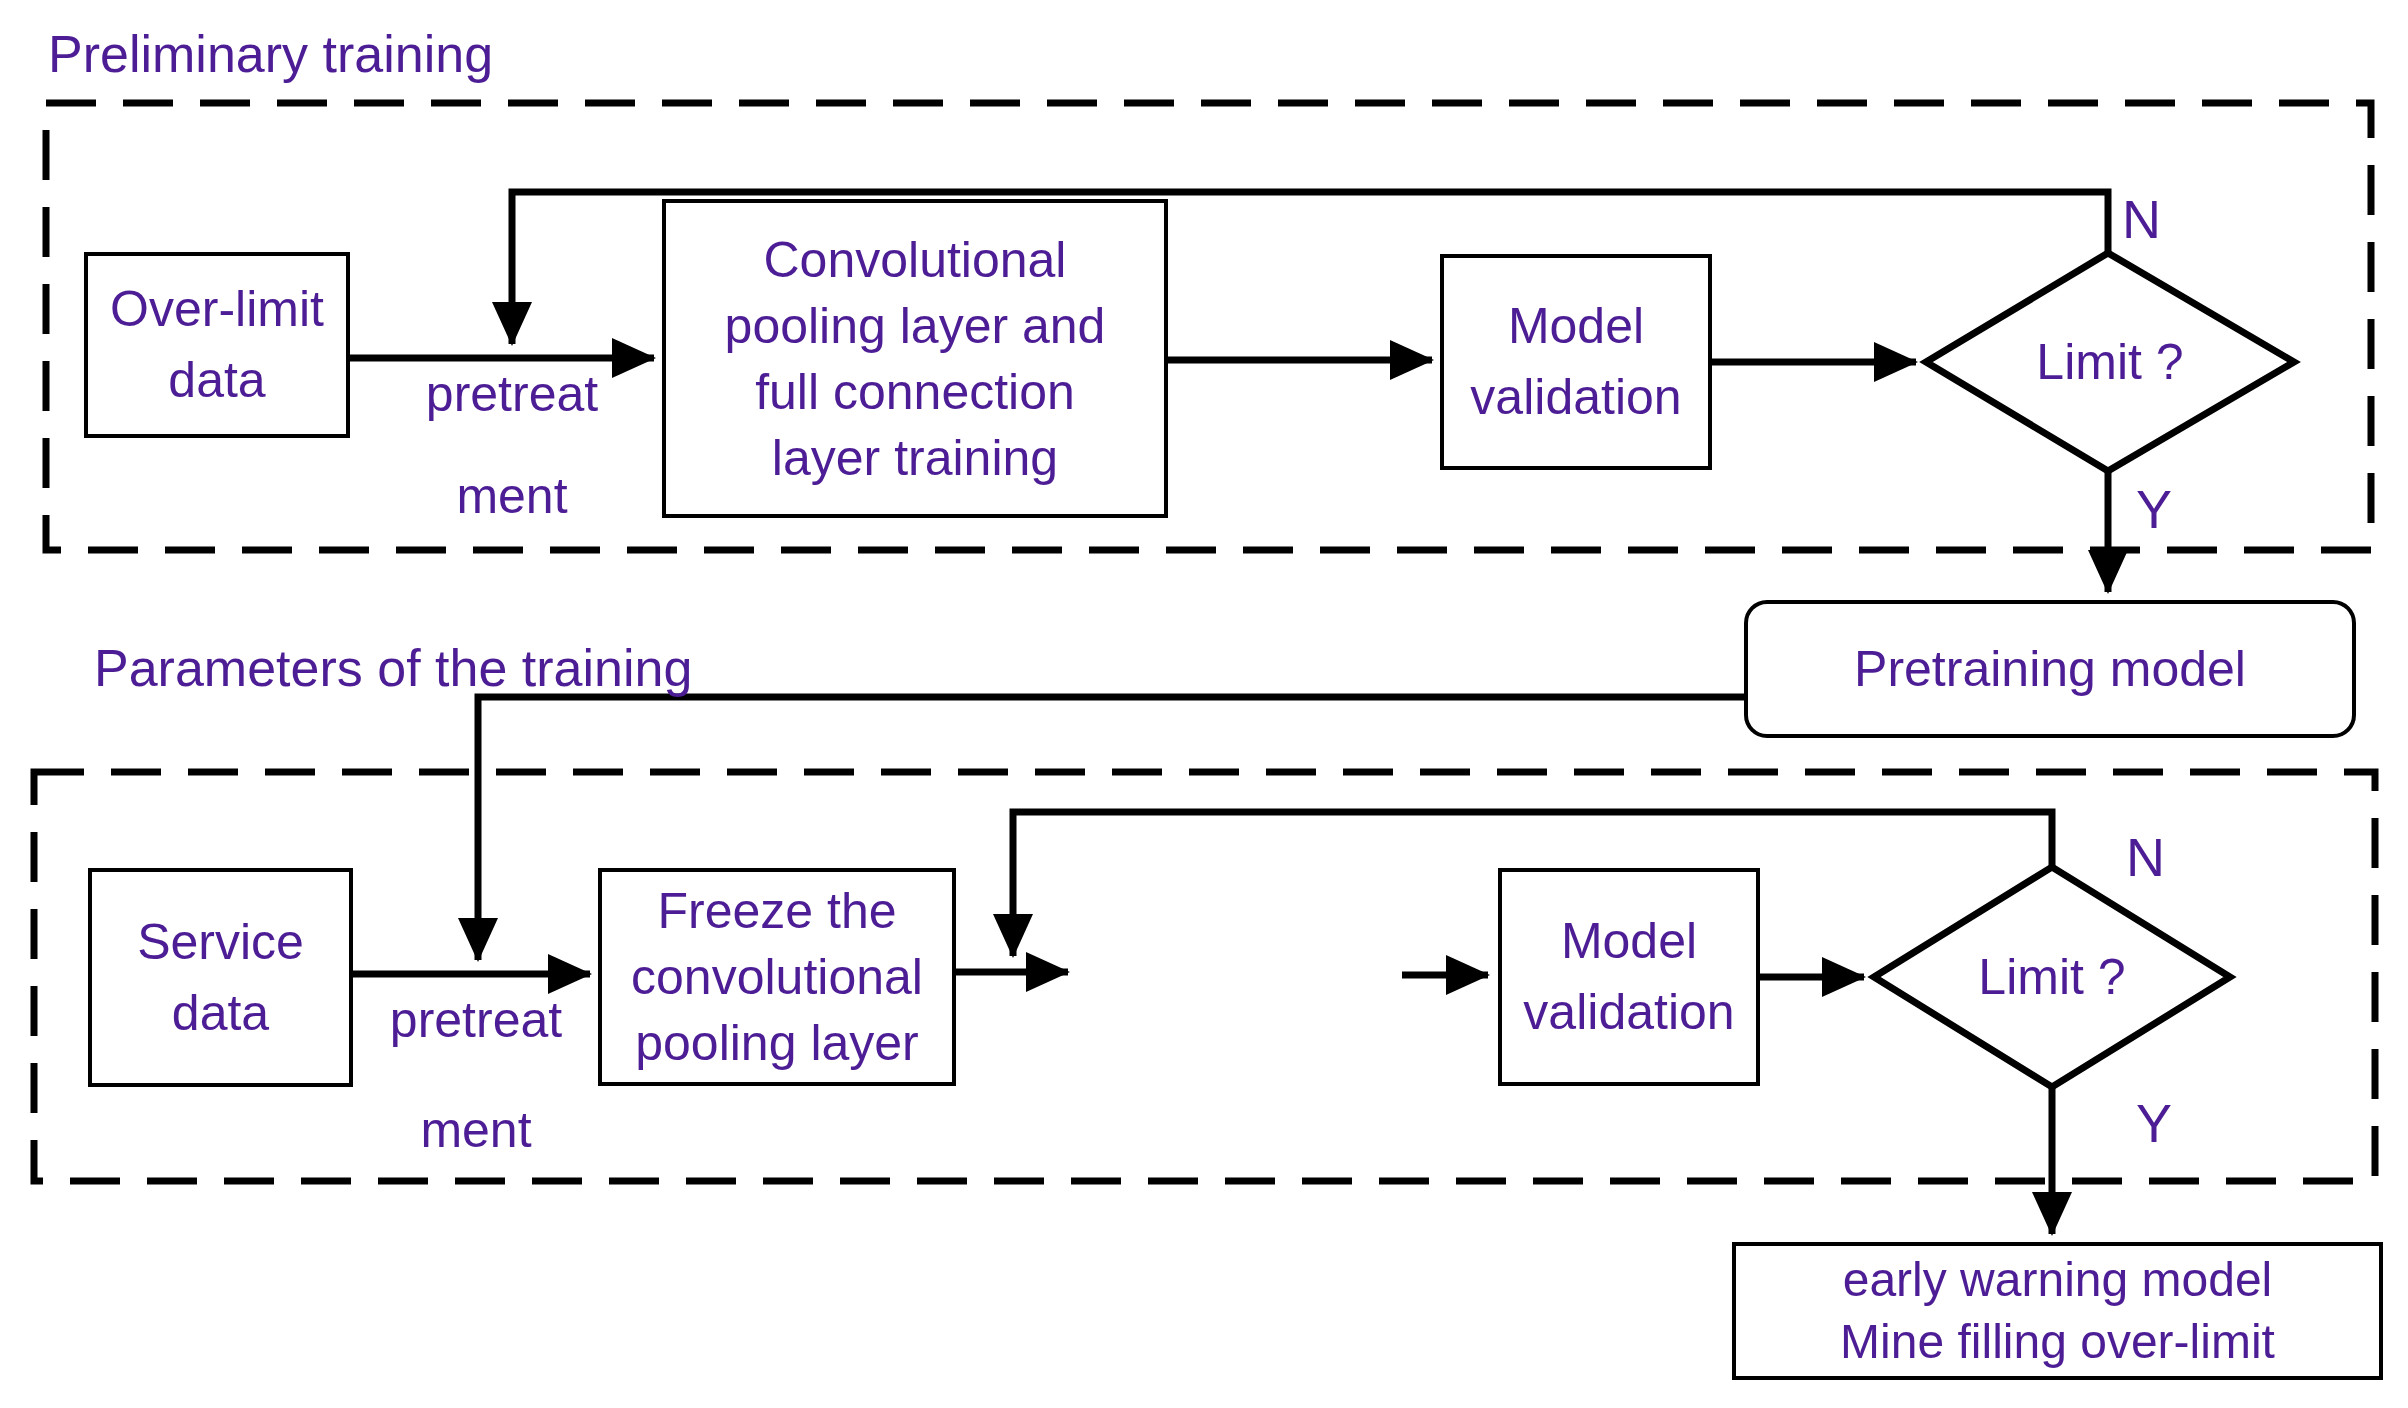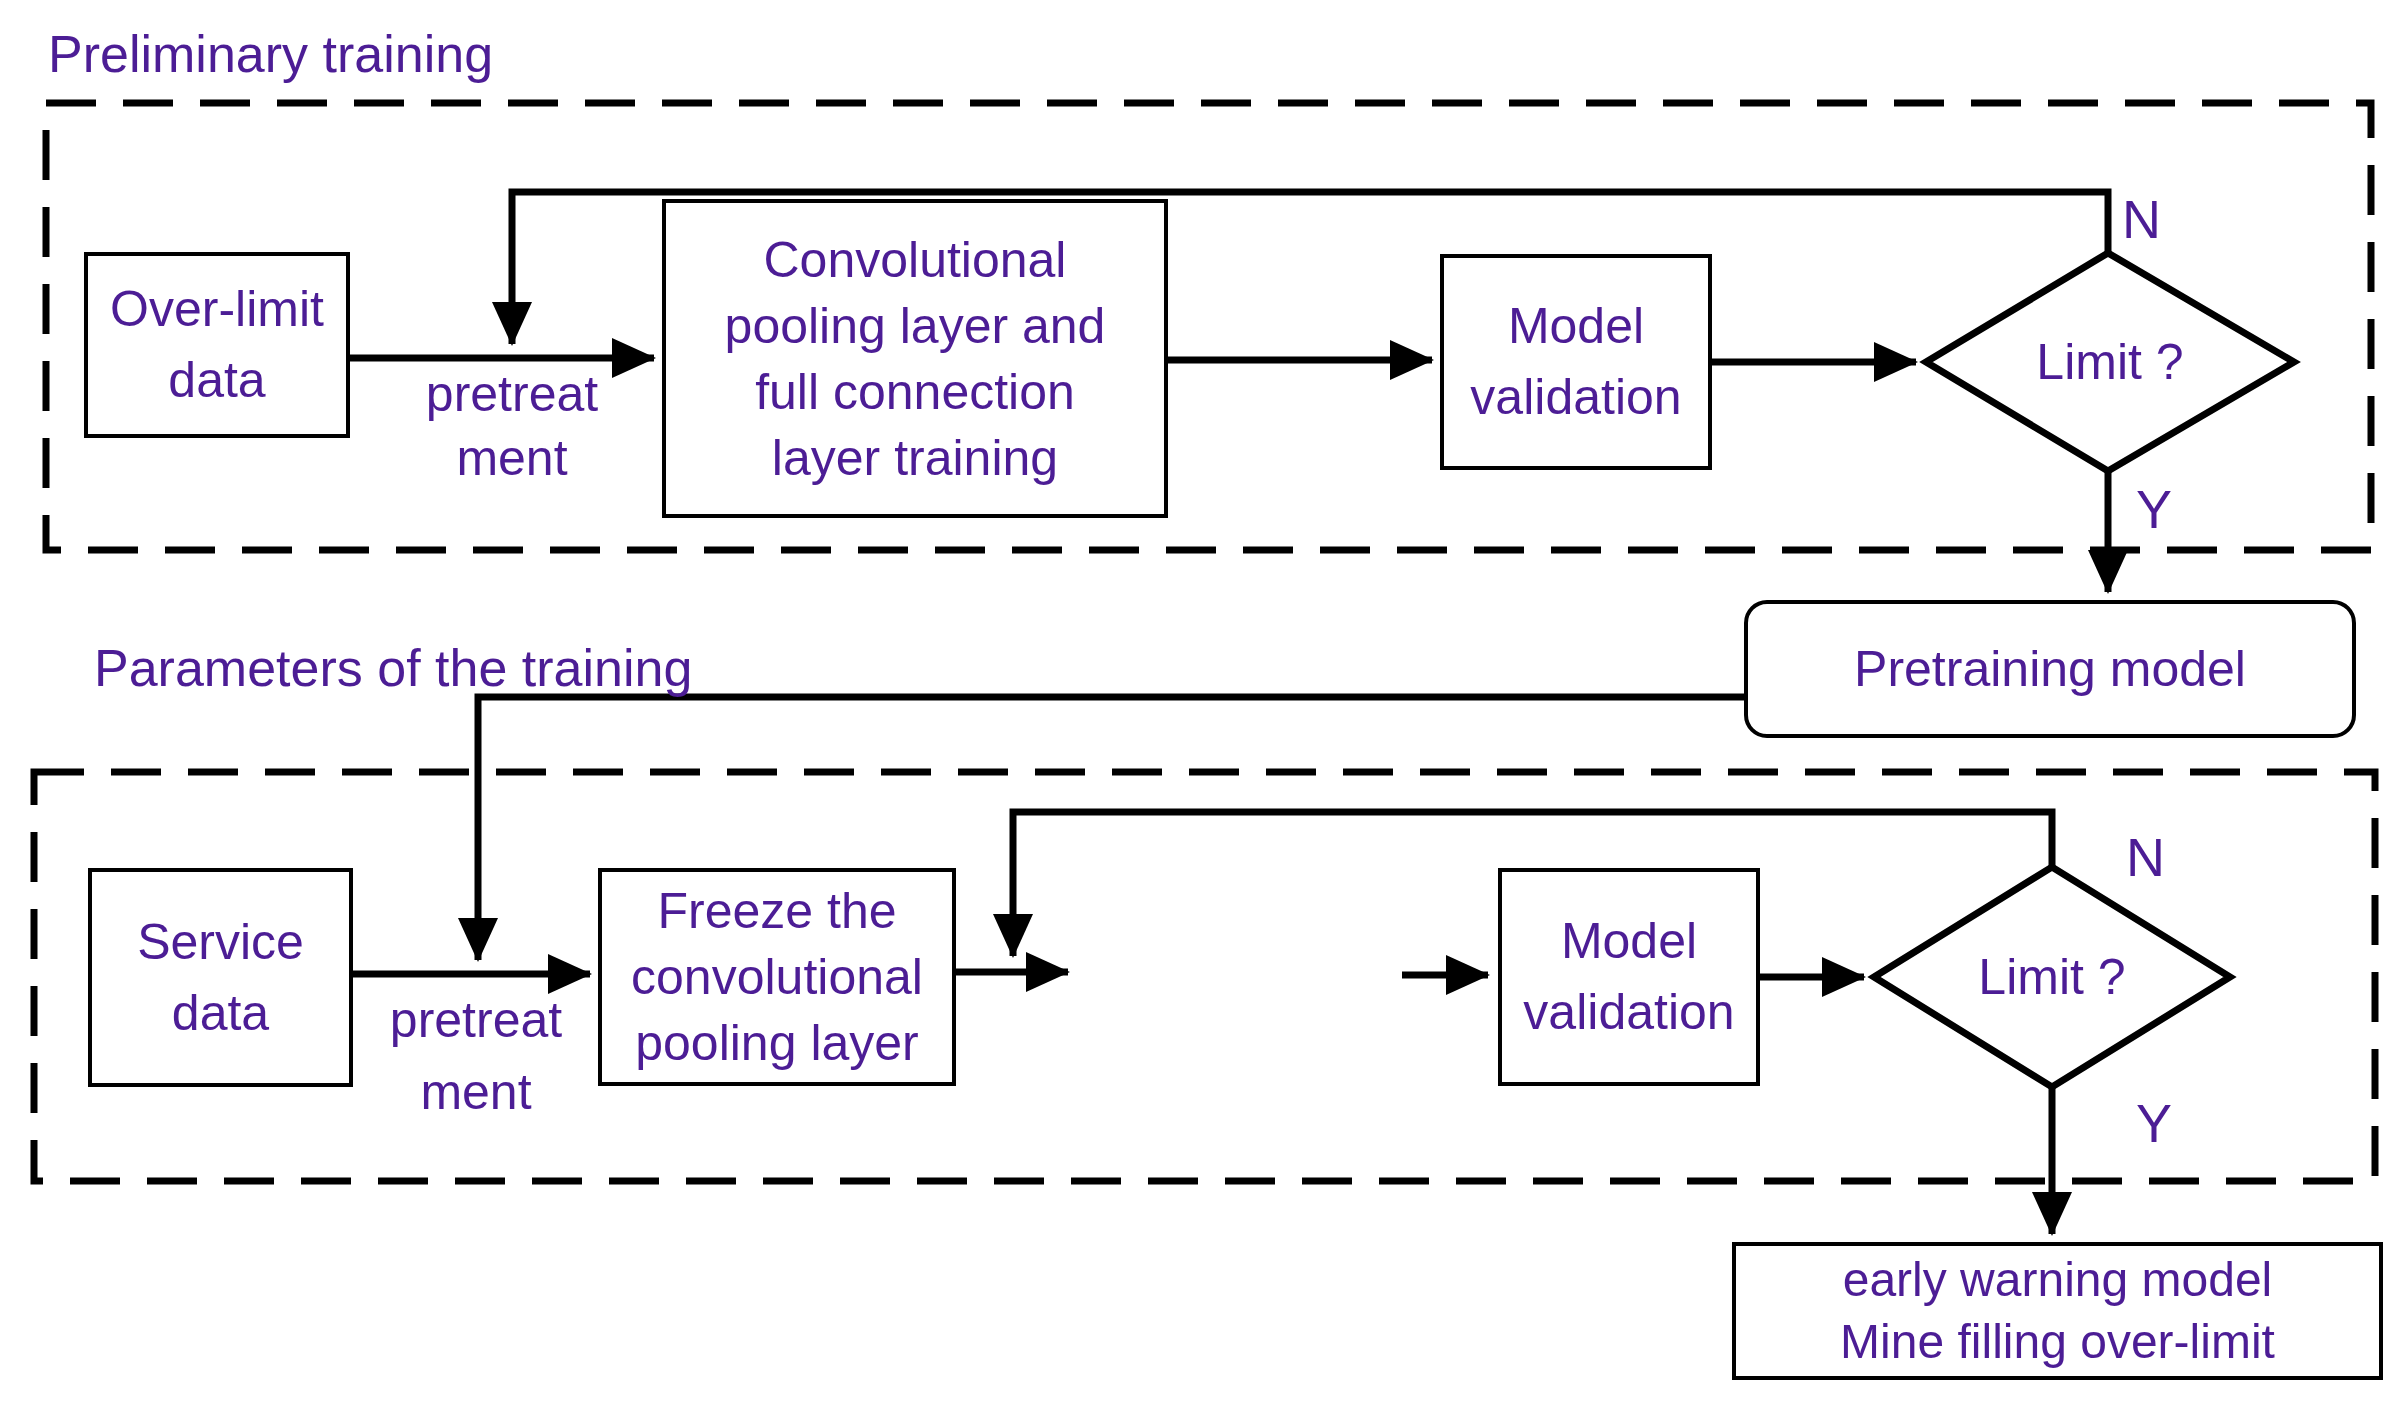--- a/index.html
+++ b/index.html
@@ -11,21 +11,21 @@
   .node{
     position:absolute;border:4px solid #000;background:#ffffff;
     display:flex;flex-direction:column;align-items:center;justify-content:center;
     text-align:center;font-size:50px;line-height:71px;box-sizing:border-box;
     white-space:nowrap;
   }
   .node.tight{line-height:66px;justify-content:center;}
   .node.wide{line-height:62px;font-size:48px;}
   .freefloat{
     position:absolute;display:flex;flex-direction:column;align-items:center;
-    text-align:center;font-size:50px;line-height:64px;white-space:nowrap;
+    text-align:center;font-size:50px;line-height:64px;white-space:nowrap;gap:38px;
   }
   .title{position:absolute;font-size:52px;line-height:60px;white-space:nowrap;}
   .branch{position:absolute;font-size:54px;line-height:58px;white-space:nowrap;}
   .diamond-label{
     position:absolute;width:240px;height:80px;display:flex;align-items:center;
     justify-content:center;font-size:50px;white-space:nowrap;
   }
 </style>
 </head>
 <body>

